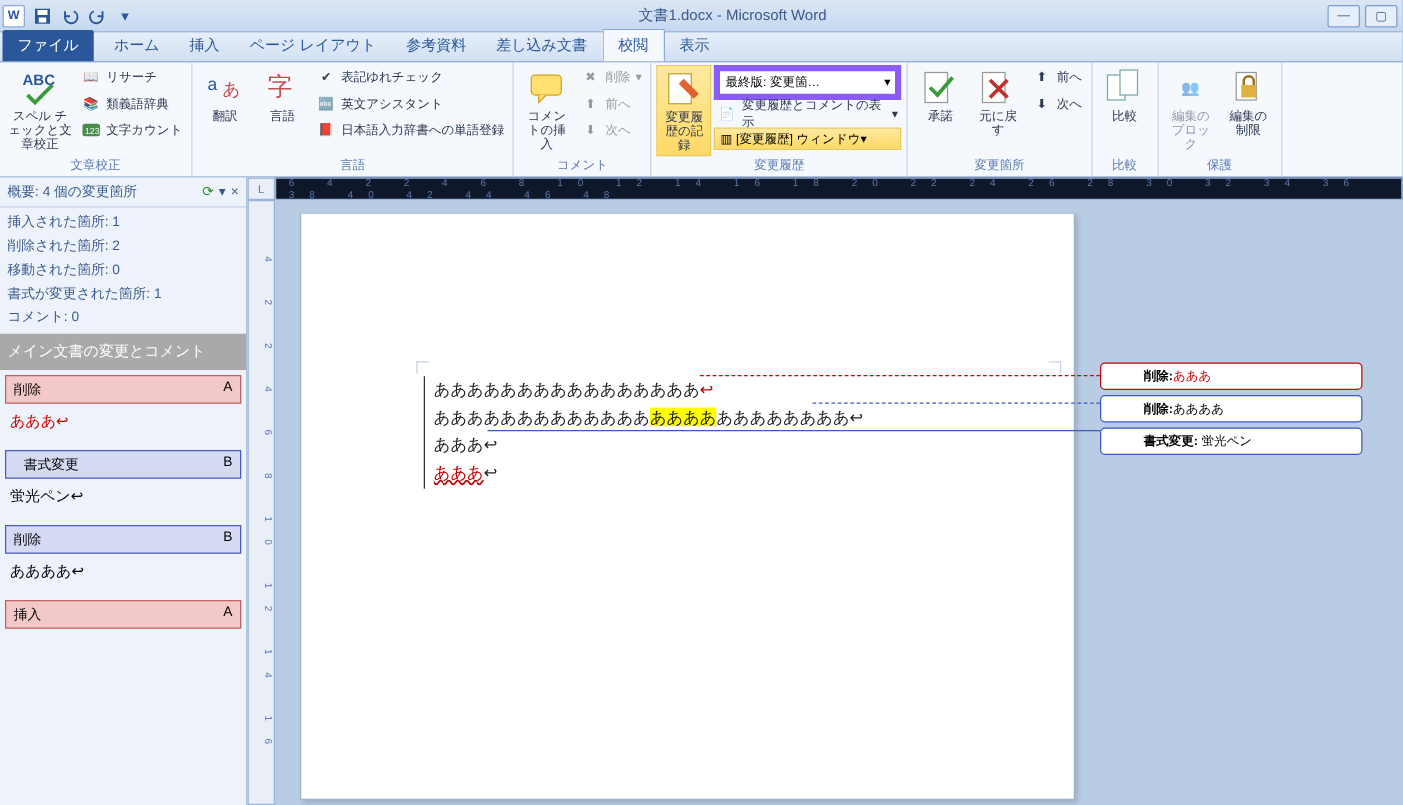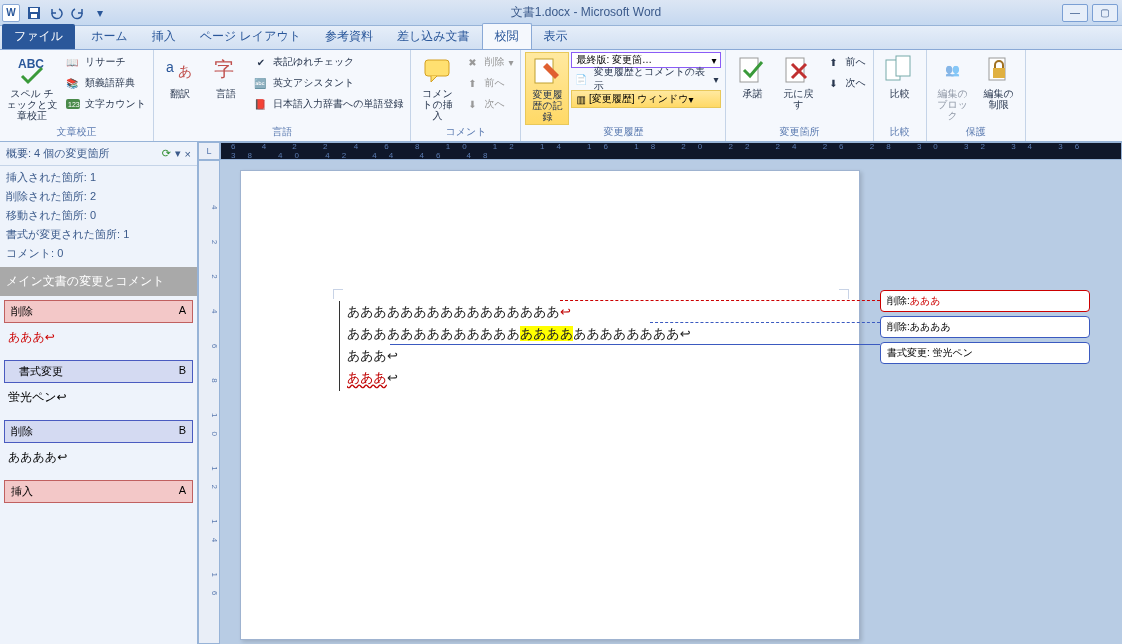--- a/index.html
+++ b/index.html
@@ -24,21 +24,21 @@
 .group { border-right: 1px solid #c5d4e8; padding: 2px 4px; display: flex; flex-direction: column; }
 .group-body { flex: 1; display: flex; align-items: flex-start; gap: 2px; }
 .group-label { height: 14px; text-align: center; font-size: 10px; color: #5a7ab0; }
 .big-btn { width: 44px; display: flex; flex-direction: column; align-items: center; padding: 2px; gap: 2px; }
 .big-btn.wide { width: 56px; }
 .big-btn .icn { width: 32px; height: 32px; display: flex; align-items: center; justify-content: center; }
 .big-btn .lbl { font-size: 10px; text-align: center; line-height: 1.1; color: #2a3850; }
 .small-btn-col { display: flex; flex-direction: column; gap: 1px; }
 .small-btn { display: flex; align-items: center; gap: 4px; font-size: 10px; padding: 1px 3px; color: #2a3850; height: 20px; }
 .small-btn .icn { width: 16px; height: 16px; display: inline-flex; align-items: center; justify-content: center; }
-.dropdown-pill { border: 1px solid #8b5cf6; background: #fff; padding: 1px 4px; font-size: 10px; height: 16px; display: flex; align-items: center; justify-content: space-between; }
+.dropdown-pill { border: 5px solid #8b5cf6; background: #fff; padding: 1px 4px; font-size: 10px; height: 28px; display: flex; align-items: center; justify-content: space-between; }
 .orange-pill { border: 1px solid #e8c85a; background: linear-gradient(#ffe9a0,#ffd966); padding: 1px 4px; font-size: 10px; height: 18px; display: flex; align-items: center; }
 .orange-big { background: linear-gradient(#ffe9a0,#ffd966); border: 1px solid #e8c85a; }
 
 
 .workspace { display: flex; height: calc(644px - 26px - 24px - 92px); }
 
 
 .rev-pane { width: 198px; background: #eef3fb; border-right: 1px solid #97b3d7; display: flex; flex-direction: column; font-size: 11px; }
 .rev-header { padding: 4px 6px; color: #3b5a8b; display: flex; align-items: center; gap: 4px; border-bottom: 1px solid #c5d4e8; }
 .rev-header .sp { flex: 1; }
@@ -70,21 +70,21 @@
 .conn { position: absolute; height: 0; border-top: 1px dashed; }
 .conn.red { border-color: #c00; }
 .conn.blue { border-color: #3b5ac0; border-top-style: dashed; }
 .conn.solid-blue { border-color: #3b5ac0; border-top-style: solid; }
 
 
 .balloons { position: absolute; top: 130px; left: 660px; width: 210px; font-size: 10px; }
 .balloon { border-radius: 4px; padding: 3px 6px; margin-bottom: 4px; background: #fff; }
 .balloon.red { border: 1px solid #c00; }
 .balloon.blue { border: 1px solid #3b5ac0; }
-.balloon .k { font-weight: normal; }
+.balloon .k { font-weight: bold; margin-left: 28px; }
 
 svg { display: block; }
 </style>
 </head>
 <body>
 
 <div class="title-bar">
   <span class="icon-box">W</span>
   <div class="qat">
     <span class="qat-btn">

